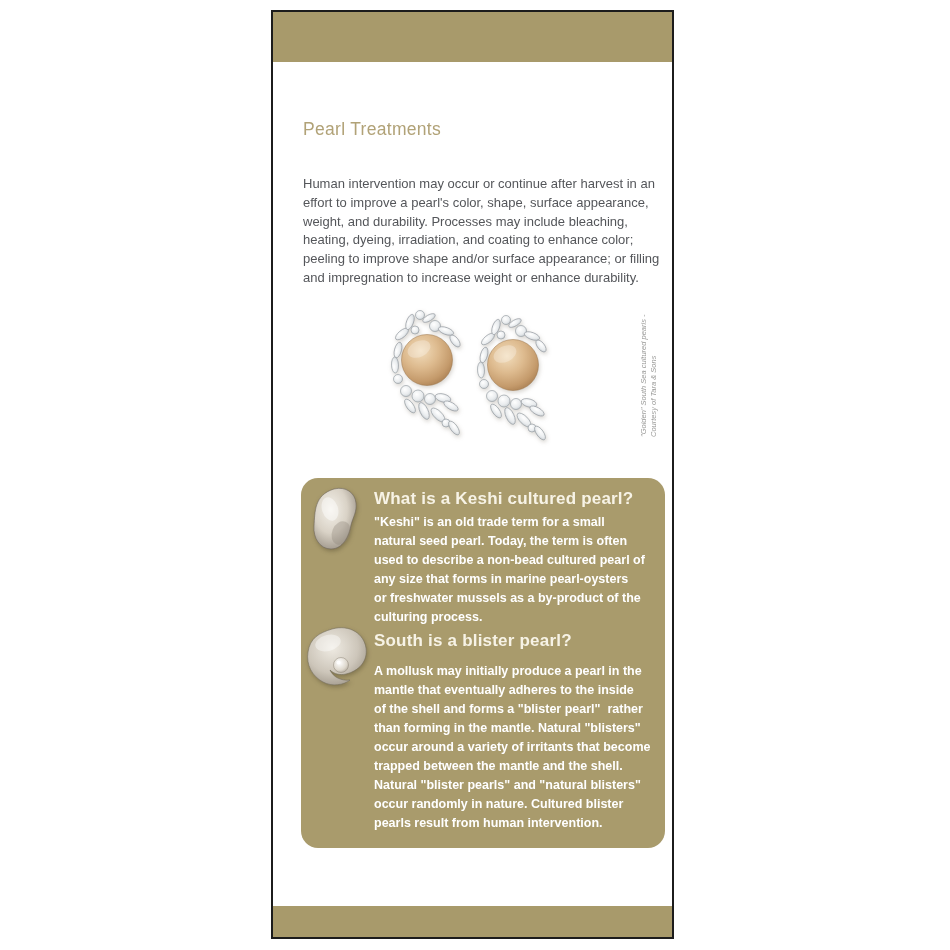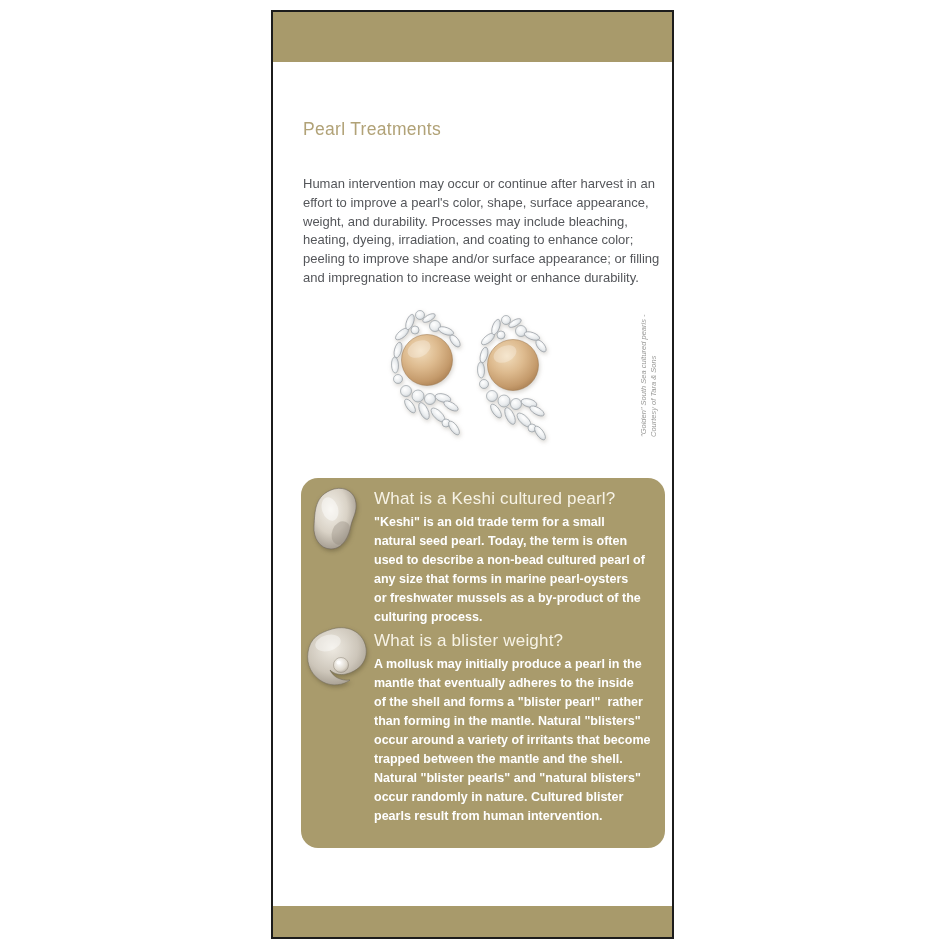--- a/index.html
+++ b/index.html
@@ -35,31 +35,31 @@
   .qa-box {
     position:absolute; left:28px; top:466px; width:364px; height:370px;
     background:#a99b6c; border-radius:17px;
   }
   .qa-img { position:absolute; filter: drop-shadow(1px 2px 2px rgba(60,52,30,.35)); }
   .keshi-img   { left:9px;  top:8px;   width:52px; height:66px; }
   .blister-img { left:3px;  top:147px; width:70px; height:62px; }
 
   .qa-question {
     position:absolute; left:73px;
-    font-size:17px; color:#f7f3e6; font-weight:400; letter-spacing:.2px;
+    font-size:17px; color:#f7f3e6; font-weight:700; letter-spacing:.2px;
   }
   .q-keshi   { top:11px; }
   .q-blister { top:153px; }
 
   .qa-answer {
     position:absolute; left:73px;
     font-size:12.5px; font-weight:bold; color:#ffffff; line-height:19px; white-space:pre;
   }
   .a-keshi   { top:35px; }
-  .a-blister { top:177px; }
+  .a-blister { top:184px; }
 </style>
 </head>
 <body>
 
 <div class="stage">
   <div class="panel">
 
     <div class="band band-top"></div>
 
     <div class="page-title">Pearl Treatments</div>
@@ -162,21 +162,21 @@
               <stop offset="65%" stop-color="#ddd7cc"></stop>
               <stop offset="100%" stop-color="#a89f92"></stop>
             </radialGradient>
           </defs>
           <path d="M28 4 C46 -1 60 9 62 23 C64 36 55 46 42 49 C36 50.5 30 49 26 45 C29 52 37 56 46 55 C40 60 28 62 19 57 C8 51 2 40 4 27 C6 13 15 8 28 4 Z" fill="url(#shellG)" stroke="#77705f" stroke-width=".6"></path>
           <ellipse cx="24" cy="18" rx="13" ry="8" transform="rotate(-15 24 18)" fill="#ffffff" opacity=".4"></ellipse>
           <circle cx="37" cy="40" r="7.5" fill="url(#blistG)" stroke="#8f8779" stroke-width=".5"></circle>
           <circle cx="34.5" cy="37.5" r="2" fill="#ffffff" opacity=".85"></circle>
         </svg>
       </div>
-      <div class="qa-question q-blister">What is a blister weight?</div>
+      <div class="qa-question q-blister">South is a blister pearl?</div>
       <div class="qa-answer a-blister">A mollusk may initially produce a pearl in the
 mantle that eventually adheres to the inside
 of the shell and forms a "blister pearl"  rather
 than forming in the mantle. Natural "blisters"
 occur around a variety of irritants that become
 trapped between the mantle and the shell.
 Natural "blister pearls" and "natural blisters"
 occur randomly in nature. Cultured blister
 pearls result from human intervention.</div>
 

